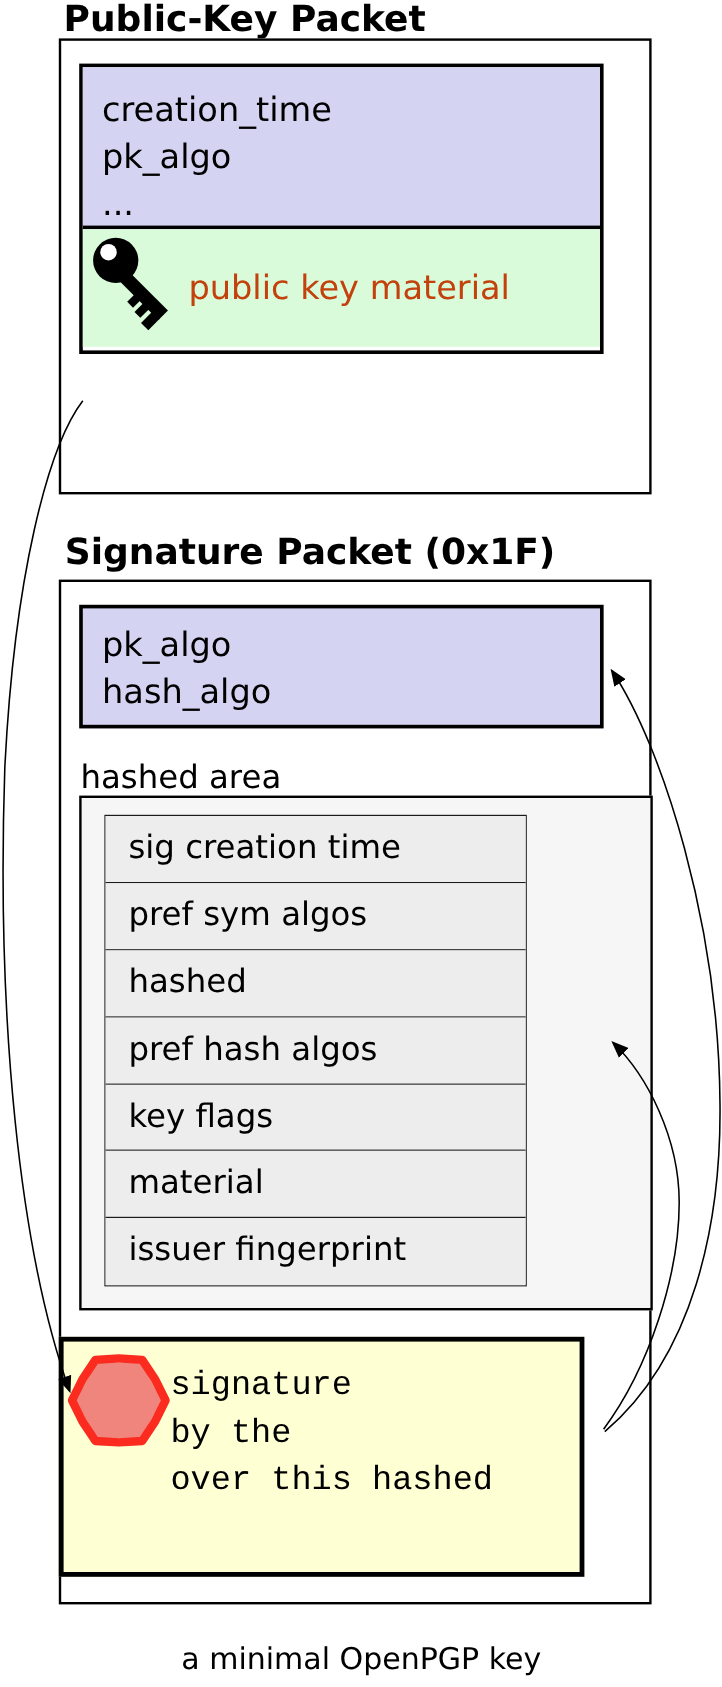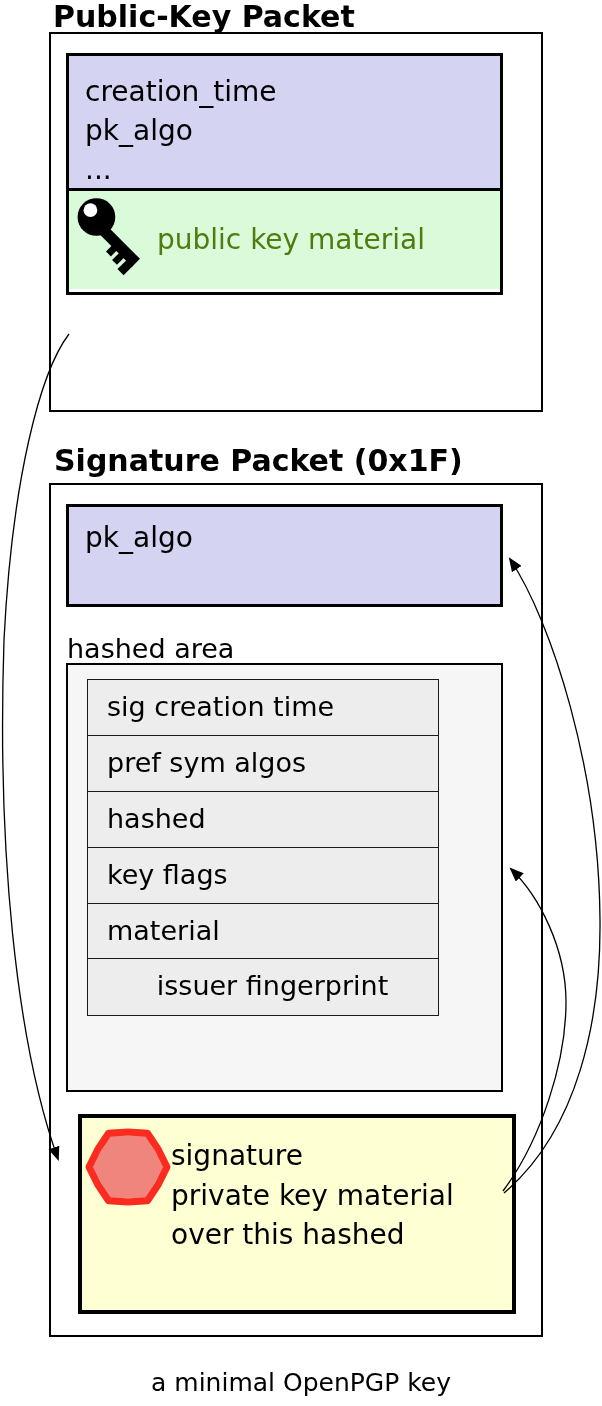--- a/index.html
+++ b/index.html
@@ -16,37 +16,37 @@
   .outer-box { position:absolute; border:2.5px solid #000; background:#fff; }
   .pk-outer  { left:49px; top:32px;  width:494px; height:380px; }
   .sig-outer { left:49px; top:483px; width:494px; height:854px; }
 
   
   .pk-inner { position:absolute; left:66px; top:53px; width:437px; height:242px; border:3px solid #000; }
   .pk-fields-section { background:#d5d3f2; height:135px; border-bottom:3px solid #000;
                        padding:16px 12px 0 16px; font-size:28px; line-height:39px; }
   .pk-material-section { position:relative; background:#d9fbd9; height:98px; }
   .pk-material-label { position:absolute; left:88px; top:0; height:98px; line-height:98px;
-                       font-size:28px; color:#4d7c0f; white-space:nowrap;text-align:right; }
+                       font-size:28px; color:#c2410c; white-space:nowrap;text-align:right; }
   .key-svg { position:absolute; left:5px; top:2px; }
 
   
   .sig-fields { position:absolute; left:66px; top:504px; width:437px; height:103px;
                 border:3px solid #000; background:#d5d3f2;
                 padding:11px 0 0 16px; font-size:28px; line-height:39px; }
   .hashed-label { position:absolute; left:67px; top:634px; font-size:27px; line-height:29px; }
-  .hashed-box { position:absolute; left:66px; top:663px; width:437px; height:429px;
+  .hashed-box { position:absolute; left:66px; top:663px; width:478px; height:429px;
                 border:2.5px solid #000; background:#f6f6f6; }
   .subpacket-table { position:absolute; left:19px; top:14px; width:352px; border:1.5px solid #1a1a1a; }
   .subpacket-row { height:55.9px; background:#ededed; border-bottom:1.5px solid #1a1a1a;
                    font-size:27px; line-height:54px; padding-left:19px; white-space:nowrap; }
-  .subpacket-row:last-child { border-bottom:none;text-align:center; }
+  .subpacket-row:last-child { border-bottom:none; }
 
-  .sig-box { position:absolute; left:78px; top:1114px; width:438px; height:200px;
-             border:4px solid #000; background:#ffffd4; }
+  .sig-box { position:absolute; left:49px; top:1114px; width:438px; height:200px;
+             border:4px solid #000; background:#ffffd4;font-family:Liberation Mono, monospace; }
   .seal-svg { position:absolute; left:3px; top:6px; }
   .sig-text { position:absolute; left:89px; top:18px; font-size:28px; line-height:39.5px; white-space:nowrap; }
 
   .caption { position:absolute; left:0; top:1368px; width:602px; text-align:center; font-size:25px; }
 
   .arrows { position:absolute; left:0; top:0; width:602px; height:1406px; pointer-events:none; }
 </style>
 </head>
 <body>
 
@@ -77,43 +77,45 @@
       <div class="pk-material-label">public key material</div>
     </div>
   </div>
 
   <div class="packet-title sig-title">Signature Packet (0x1F)</div>
 
   <div class="outer-box sig-outer"></div>
 
   <div class="sig-fields">
     <div>pk_algo</div>
+    <div>hash_algo</div>
   </div>
 
   <div class="hashed-label">hashed area</div>
 
   <div class="hashed-box">
     <div class="subpacket-table">
       <div class="subpacket-row">sig creation time</div>
       <div class="subpacket-row">pref sym algos</div>
       <div class="subpacket-row">hashed</div>
+      <div class="subpacket-row">pref hash algos</div>
       <div class="subpacket-row">key flags</div>
       <div class="subpacket-row">material</div>
       <div class="subpacket-row">issuer fingerprint</div>
     </div>
   </div>
 
   <div class="sig-box">
     <svg class="seal-svg" width="86" height="86" viewBox="0 0 86 86" aria-hidden="true">
       <polygon points="82,43 73.3,60.5 62.5,76.8 43,78 23.5,76.8 12.7,60.5 4,43 12.7,25.5 23.5,9.2 43,8 62.5,9.2 73.3,25.5" fill="#f0857d" stroke="#fb2b20" stroke-width="7" stroke-linejoin="round"></polygon>
       <circle cx="43" cy="43" r="31.5" fill="#f0857d"></circle>
     </svg>
     <div class="sig-text">
       <div>signature</div>
-      <div>private key material</div>
+      <div>by the</div>
       <div>over this hashed</div>
     </div>
   </div>
 
   <div class="caption">a minimal OpenPGP key</div>
 
   <svg class="arrows" aria-hidden="true">
     <defs>
       <marker id="arrhead" viewBox="0 0 10 8" refX="8.5" refY="4" markerWidth="11" markerHeight="9" orient="auto">
         <polygon points="0,0 10,4 0,8" fill="#000"></polygon>

